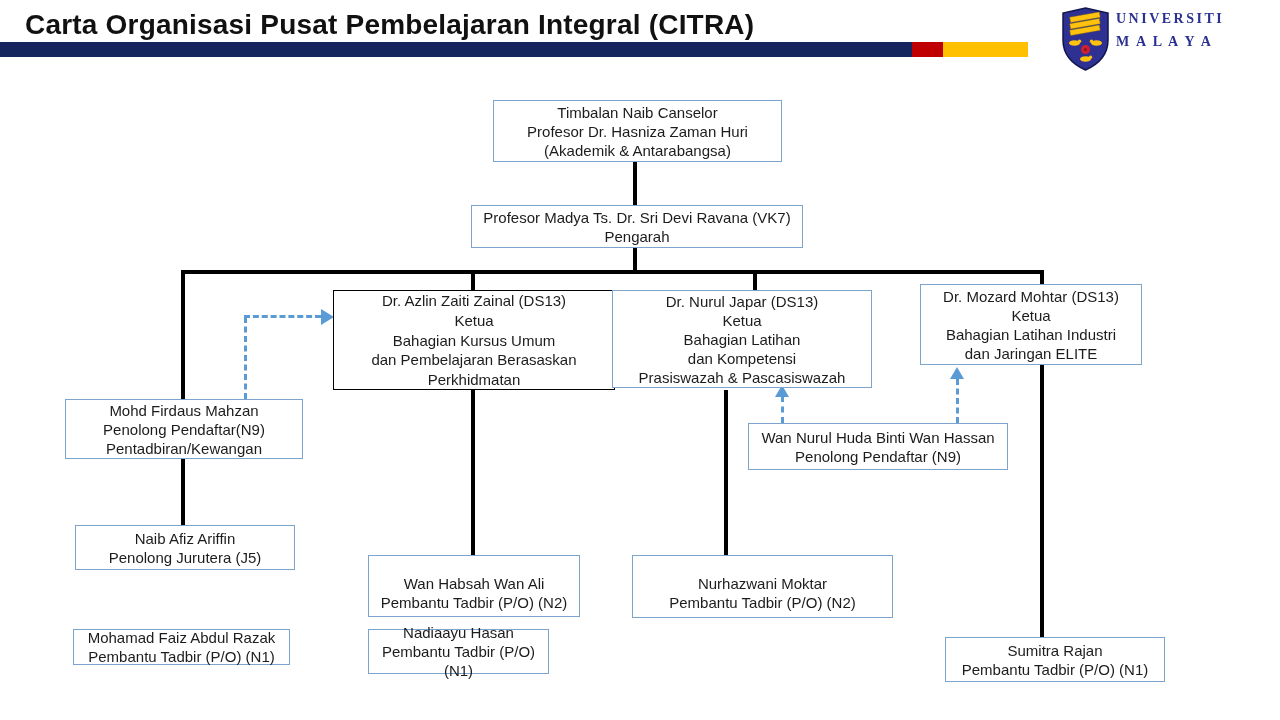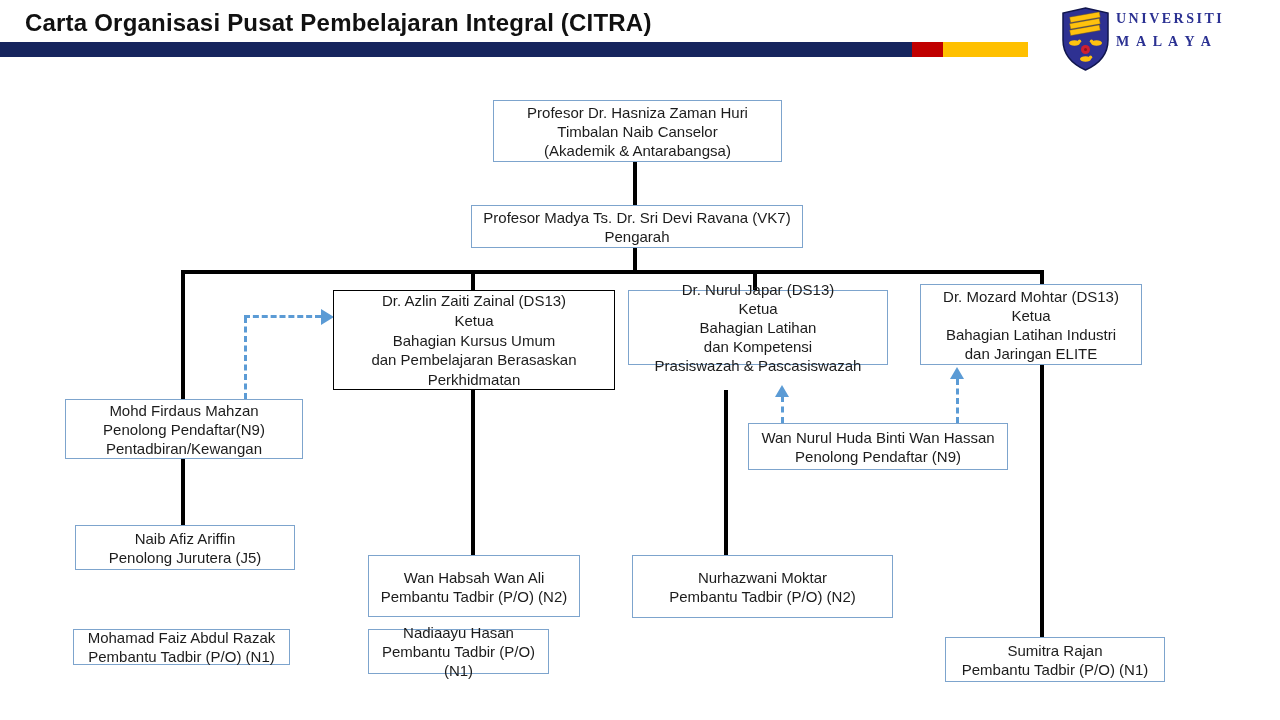--- a/index.html
+++ b/index.html
@@ -3,21 +3,21 @@
 <meta charset="utf-8">
 <style>
   html,body{margin:0;padding:0;background:#fff;}
   #stage{
     position:relative;width:1280px;height:720px;overflow:hidden;background:#ffffff;
     font-family:"Liberation Sans","DejaVu Sans",sans-serif;color:#1c1c1c;
   }
   
   #page-title{
     position:absolute;left:25px;top:9px;margin:0;
-    font-size:24px;font-weight:bold;color:#111;letter-spacing:.2px;
+    font-size:28px;font-weight:bold;color:#111;letter-spacing:.2px;
   }
   .bar-seg{position:absolute;top:42px;height:15px;}
   
   #logo{position:absolute;left:1062px;top:7px;width:200px;height:66px;}
   #logo svg{position:absolute;left:0;top:0;}
   .logo-text{
     position:absolute;left:54px;font-family:"Liberation Serif","DejaVu Serif",serif;
     font-weight:bold;color:#2b3192;font-size:14px;white-space:nowrap;
   }
   #logo-line1{top:4px;letter-spacing:2.5px;}
@@ -33,21 +33,21 @@
     border-left:7px solid transparent;border-right:7px solid transparent;
     border-bottom:12px solid #5b9bd5;}
   
   .node{
     position:absolute;box-sizing:border-box;background:#fff;
     border:1.5px solid #7da4cd;
     display:flex;flex-direction:column;justify-content:center;
     text-align:center;font-size:15px;line-height:19px;color:#1c1c1c;
   }
   .node.black-border{border-color:#000;justify-content:space-between;}
-  .node.top-align{justify-content:flex-start;padding-top:12px;}
+  .node.top-align{justify-content:flex-start;padding-top:18px;}
 </style>
 </head>
 <body>
 
 <div id="stage">
 
   <h1 id="page-title">Carta Organisasi Pusat Pembelajaran Integral (CITRA)</h1>
   <div class="bar-seg" style="left: 0px; width: 912px; background-color: rgb(22, 37, 94);"></div>
   <div class="bar-seg" style="left: 912px; width: 31px; background-color: rgb(192, 0, 0);"></div>
   <div class="bar-seg" style="left: 943px; width: 85px; background-color: rgb(255, 192, 0);"></div>
@@ -90,39 +90,39 @@
   <div class="dash-h" style="left:244px;top:315px;width:77px"></div>
   <div class="arrow-right" style="left:321px;top:309px"></div>
 
   <div class="dash-v" style="left:781px;top:396px;height:27px"></div>
   <div class="arrow-up" style="left:775px;top:385px"></div>
 
   <div class="dash-v" style="left:956px;top:379px;height:44px"></div>
   <div class="arrow-up" style="left:950px;top:367px"></div>
 
   <div class="node" style="left:493px;top:100px;width:289px;height:62px">
+    <div>Timbalan Naib Canselor</div>
     <div>Profesor Dr. Hasniza Zaman Huri</div>
-    <div>Timbalan Naib Canselor</div>
     <div>(Akademik &amp; Antarabangsa)</div>
   </div>
 
   <div class="node" style="left:471px;top:205px;width:332px;height:43px">
     <div>Profesor Madya Ts. Dr. Sri Devi Ravana (VK7)</div>
     <div>Pengarah</div>
   </div>
 
   <div class="node black-border" style="left:333px;top:290px;width:282px;height:100px">
     <div>Dr. Azlin Zaiti Zainal (DS13)</div>
     <div>Ketua</div>
     <div>Bahagian Kursus Umum</div>
     <div>dan Pembelajaran Berasaskan</div>
     <div>Perkhidmatan</div>
   </div>
 
-  <div class="node" style="left:628px;top:290px;width:260px;height:75px">
+  <div class="node" style="left:612px;top:290px;width:260px;height:98px">
     <div>Dr. Nurul Japar (DS13)</div>
     <div>Ketua</div>
     <div>Bahagian Latihan</div>
     <div>dan Kompetensi</div>
     <div>Prasiswazah &amp; Pascasiswazah</div>
   </div>
 
   <div class="node" style="left:920px;top:284px;width:222px;height:81px">
     <div>Dr. Mozard Mohtar (DS13)</div>
     <div>Ketua</div>

